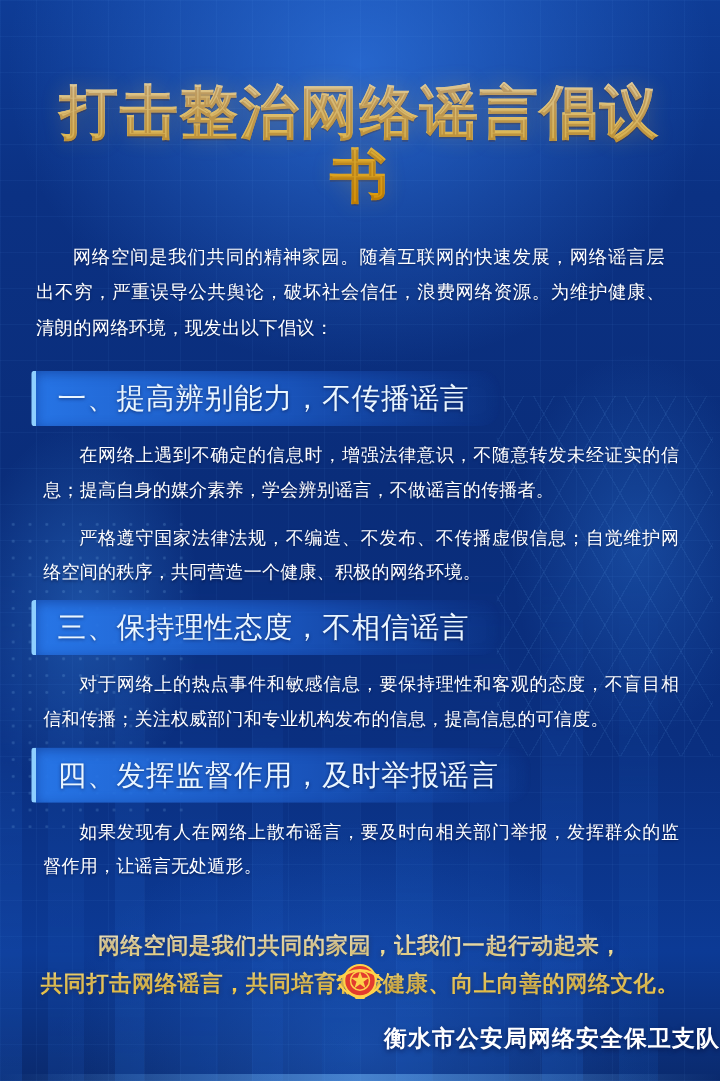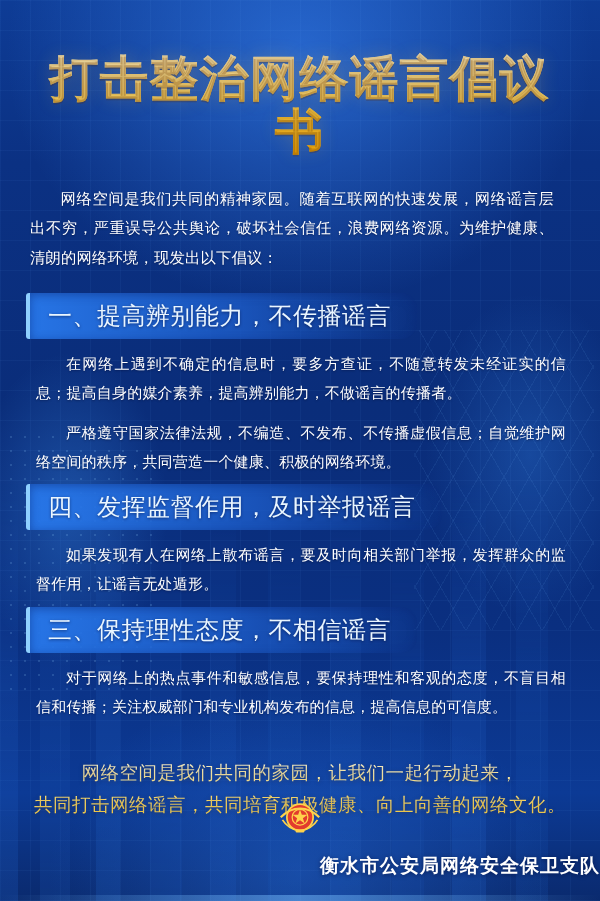--- a/index.html
+++ b/index.html
@@ -73,21 +73,21 @@
     left: 4px; top: 430px;
     width: 150px; height: 260px;
     background-image: radial-gradient(rgba(150,210,255,0.35) 1px, transparent 1.4px);
     background-size: 14px 14px;
     opacity: 0.5;
   }
 
   .content {
     position: relative;
     z-index: 5;
-    padding: 0 26px;
+    padding: 16px 26px;
   }
 
   
   .title-wrap {
     padding-top: 52px;
     text-align: center;
   }
   .title {
     font-family: "DejaVu Sans", "Liberation Sans", sans-serif;
     font-size: 48px;
@@ -146,21 +146,21 @@
     letter-spacing: 0.2px;
     text-shadow: 0 1px 2px rgba(0,0,30,0.4);
   }
 
   
   .slogan {
     margin: 36px 6px 0 6px;
     text-align: center;
     font-family: "DejaVu Sans", "Liberation Sans", sans-serif;
     font-size: 18.5px;
-    font-weight: normal;
+    font-weight: bold;
     line-height: 1.75;
     letter-spacing: 0.5px;
     background: linear-gradient(180deg, #fffbe0 0%, #ffe88a 45%, #ffd23c 100%);
     -webkit-background-clip: text;
     background-clip: text;
     color: transparent;
     text-shadow: 0 1px 4px rgba(60,30,0,0.35);
   }
 
   
@@ -208,35 +208,35 @@
     <div class="title-wrap">
       <div class="title">打击整治网络谣言倡议书</div>
     </div>
 
     <p class="intro">网络空间是我们共同的精神家园。随着互联网的快速发展，网络谣言层出不穷，严重误导公共舆论，破坏社会信任，浪费网络资源。为维护健康、清朗的网络环境，现发出以下倡议：</p>
 
     <div class="sections">
 
       <div class="section">
         <div class="sec-head">一、提高辨别能力，不传播谣言</div>
-        <p class="sec-body">在网络上遇到不确定的信息时，要多方查证，不随意转发未经证实的信息；提高自身的媒介素养，提高辨别能力，不做谣言的传播者。</p>
+        <p class="sec-body">在网络上遇到不确定的信息时，增强法律意识，不随意转发未经证实的信息；提高自身的媒介素养，学会辨别谣言，不做谣言的传播者。</p>
       </div>
 
       <div class="section">
         <p class="sec-body">严格遵守国家法律法规，不编造、不发布、不传播虚假信息；自觉维护网络空间的秩序，共同营造一个健康、积极的网络环境。</p>
+      </div>
+
+      <div class="section">
+        <div class="sec-head">三、保持理性态度，不相信谣言</div>
+        <p class="sec-body">对于网络上的热点事件和敏感信息，要保持理性和客观的态度，不盲目相信和传播；关注权威部门和专业机构发布的信息，提高信息的可信度。</p>
       </div>
 
       <div class="section">
         <div class="sec-head">四、发挥监督作用，及时举报谣言</div>
         <p class="sec-body">如果发现有人在网络上散布谣言，要及时向相关部门举报，发挥群众的监督作用，让谣言无处遁形。</p>
-      </div>
-
-      <div class="section">
-        <div class="sec-head">三、保持理性态度，不相信谣言</div>
-        <p class="sec-body">对于网络上的热点事件和敏感信息，要保持理性和客观的态度，不盲目相信和传播；关注权威部门和专业机构发布的信息，提高信息的可信度。</p>
       </div>
 
     </div>
 
     <div class="slogan">
       <div>网络空间是我们共同的家园，让我们一起行动起来，</div>
       <div>共同打击网络谣言，共同培育积极健康、向上向善的网络文化。</div>
     </div>
 
   </div>

